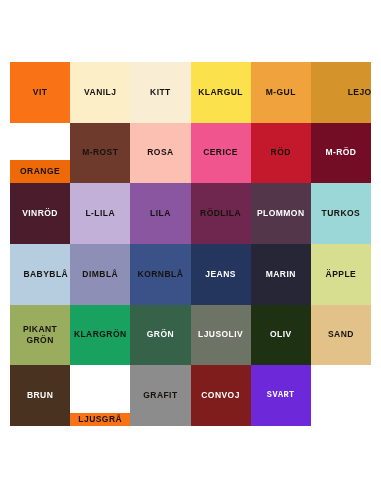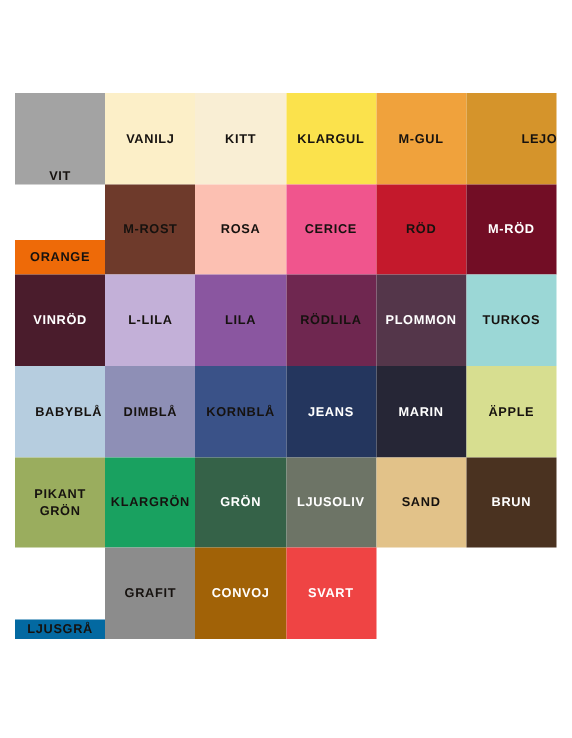--- a/index.html
+++ b/index.html
@@ -49,21 +49,21 @@
     user-select: none;
   }
   .swatch.dark-text .swatch-label { color: #16120f; }
   .swatch.light-text .swatch-label { color: #ffffff; }
 </style>
 </head>
 <body>
 
 <div id="swatch-page">
   <div id="swatch-grid">
-      <div class="swatch dark-text" style="background: #a3a3a3; align-items: flex-end;">
+      <div class="swatch dark-text" style="background: #f97316;">
         <span class="swatch-label">VIT</span>
       </div>
       <div class="swatch dark-text" style="background: rgb(252, 239, 200);">
         <span class="swatch-label">VANILJ</span>
       </div>
       <div class="swatch dark-text" style="background: rgb(249, 238, 212);">
         <span class="swatch-label">KITT</span>
       </div>
       <div class="swatch dark-text" style="background: rgb(251, 226, 76);">
         <span class="swatch-label">KLARGUL</span>
@@ -134,32 +134,35 @@
       </div>
       <div class="swatch dark-text" style="background: rgb(25, 161, 96);">
         <span class="swatch-label">KLARGRÖN</span>
       </div>
       <div class="swatch light-text" style="background: rgb(53, 98, 72);">
         <span class="swatch-label">GRÖN</span>
       </div>
       <div class="swatch light-text" style="background: rgb(109, 116, 102);">
         <span class="swatch-label">LJUSOLIV</span>
       </div>
+      <div class="swatch light-text" style="background: rgb(31, 49, 19);">
+        <span class="swatch-label">OLIV</span>
+      </div>
       <div class="swatch dark-text" style="background: rgb(226, 194, 137);">
         <span class="swatch-label">SAND</span>
       </div>
       <div class="swatch light-text" style="background: rgb(74, 50, 32);">
         <span class="swatch-label">BRUN</span>
       </div>
-      <div class="swatch dark-text" style="background: #0369a1; margin-top: 48px;">
+      <div class="swatch dark-text" style="background: #f97316; margin-top: 48px;">
         <span class="swatch-label">LJUSGRÅ</span>
       </div>
       <div class="swatch dark-text" style="background: rgb(140, 140, 140);">
         <span class="swatch-label">GRAFIT</span>
       </div>
-      <div class="swatch light-text" style="background: #a16207;">
+      <div class="swatch light-text" style="background: #7f1d1d;">
         <span class="swatch-label">CONVOJ</span>
       </div>
-      <div class="swatch light-text" style="background: #ef4444;">
+      <div class="swatch light-text" style="background: #6d28d9; font-family: Liberation Mono, monospace;">
         <span class="swatch-label">SVART</span>
       </div>
     </div>
 </div>
 
 </body></html>

